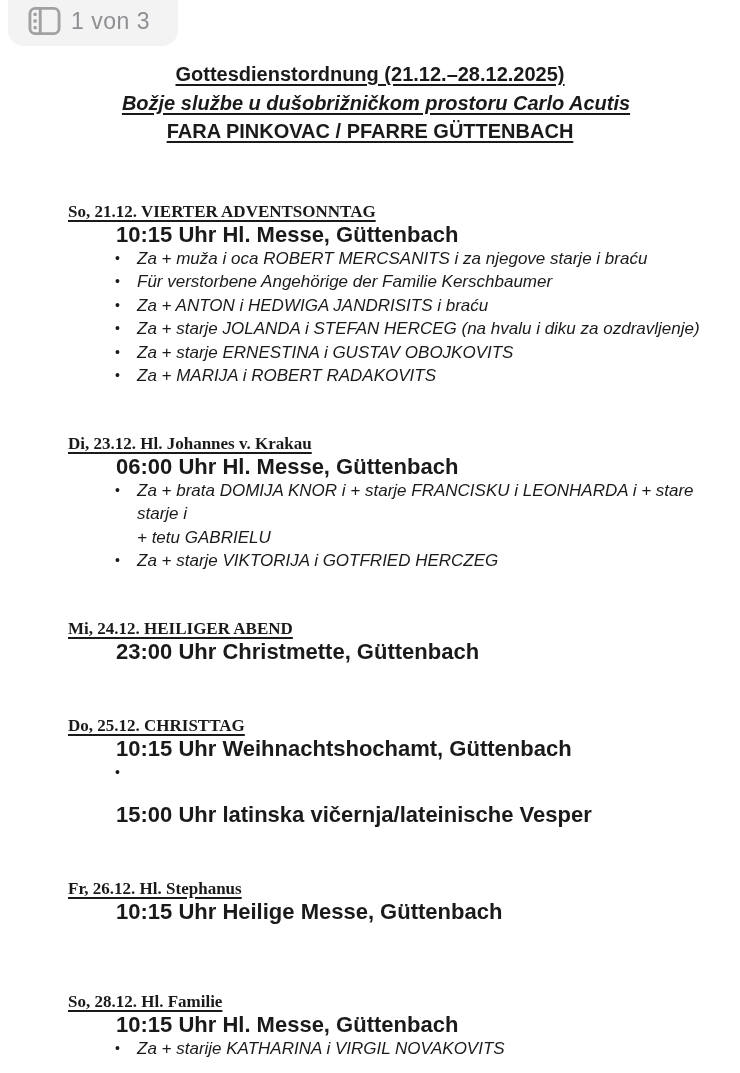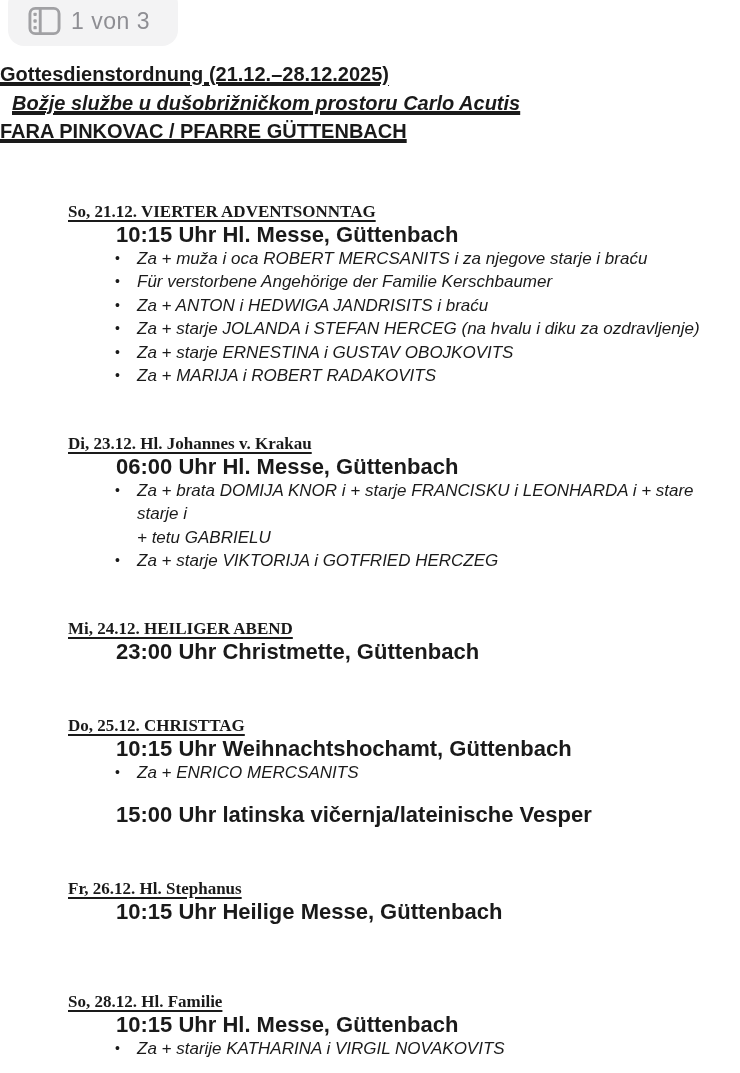--- a/index.html
+++ b/index.html
@@ -38,25 +38,24 @@
 
   
   .doc {
     position: absolute;
     inset: 0;
     padding-top: 60px;
     box-sizing: border-box;
   }
   .title-block { width: 100%; }
   .title-line {
-    text-align: left;
+    text-align: center;
     font-weight: bold;
     font-size: 20px;
     line-height: 28.5px;
-    text-decoration: underline;
   }
   .title-line > span {
     text-decoration: underline;
     text-decoration-thickness: 2px;
     text-underline-offset: 3px;
   }
   .title-line.italic { font-style: italic; padding-left: 12px; }
 
   .sections { padding: 0 34px 0 68px; }
   .section { margin-top: 44px; }
@@ -170,21 +169,20 @@
         <div class="event">
           <div class="time-line">23:00 Uhr Christmette, Güttenbach</div>
         </div>
       </div>
       <div class="section">
         <div class="section-heading"><span>Do, 25.12. CHRISTTAG</span></div>
         <div class="event">
           <div class="time-line">10:15 Uhr Weihnachtshochamt, Güttenbach</div>
           <div class="intention">
             <span class="marker">•</span>
-            <span class="text">Za + ENRICO MERCSANITS</span>
           </div>
         </div>
         <div class="event">
           <div class="time-line">15:00 Uhr latinska vičernja/lateinische Vesper</div>
         </div>
       </div>
       <div class="section">
         <div class="section-heading"><span>Fr, 26.12. Hl. Stephanus</span></div>
         <div class="event">
           <div class="time-line">10:15 Uhr Heilige Messe, Güttenbach</div>

